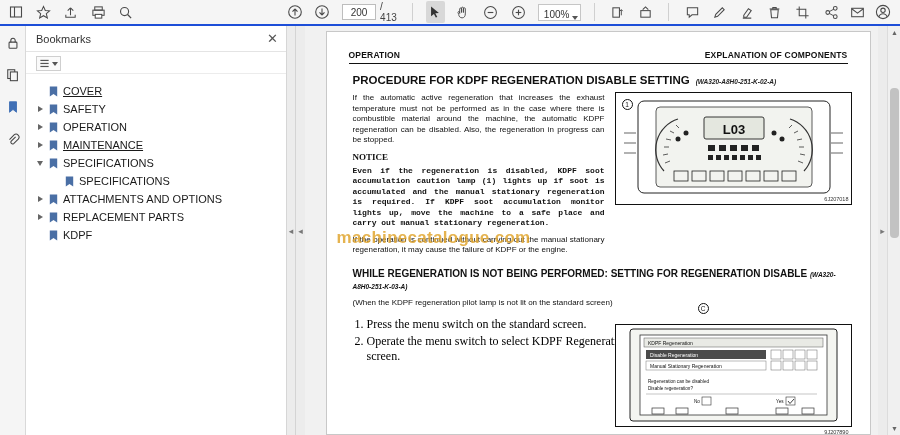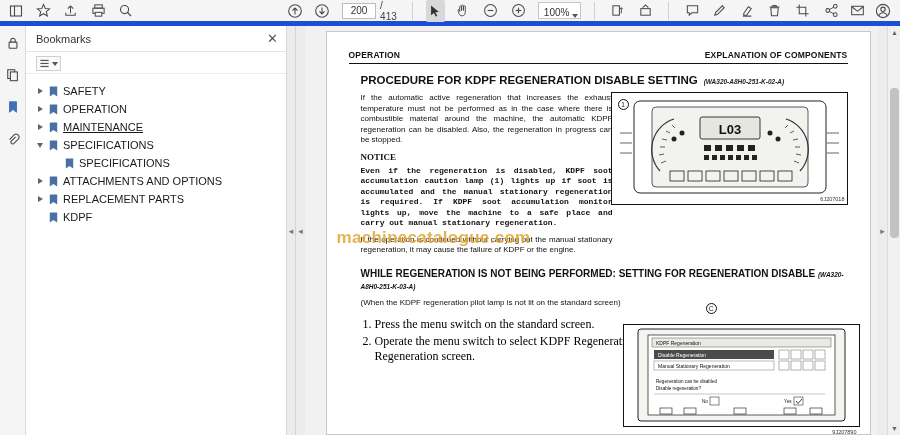--- a/index.html
+++ b/index.html
@@ -16,21 +16,21 @@
     display: flex;
     flex-direction: column;
     background: #f1f1f1;
   }
 
   
   .toolbar {
     height: 26px;
     min-height: 26px;
     background: #f5f5f5;
-    border-bottom: 5px solid #1d4ed8;
+    border-bottom: 2px solid #1d4ed8;
     display: flex;
     align-items: center;
     padding: 0 6px;
     gap: 8px;
     position: relative;
   }
   .tb-btn {
     width: 22px; height: 22px;
     display: flex; align-items: center; justify-content: center;
     border-radius: 2px;
@@ -215,21 +215,21 @@
     align-items: flex-end;
     margin: 18px 22px 0 22px;
     padding-bottom: 3px;
     border-bottom: 1.6px solid #111;
     font-size: 8.5px;
     font-weight: bold;
     letter-spacing: .2px;
     color: #111;
   }
   .pg-body {
-    margin: 10px 22px 0 34px;
+    margin: 10px 22px 0 26px;
     position: relative;
   }
   .h1 {
     font-size: 11.5px;
     font-weight: bold;
     color: #111;
     display: flex;
     align-items: baseline;
     gap: 6px;
     margin-bottom: 7px;
@@ -539,20 +539,29 @@
               <rect x="1.5" y="2" width="9" height="1.3" fill="#555"></rect>
               <rect x="1.5" y="5.3" width="9" height="1.3" fill="#555"></rect>
               <rect x="1.5" y="8.6" width="9" height="1.3" fill="#555"></rect>
             </svg>
           <span class="caret-sm"></span>
         </div>
       </div>
 
       <div class="bm-list">
 
+      <div class="bm-item" style="padding-left: 8px;">
+            <span class="bm-twisty"></span>
+            <span class="bm-ico">
+              <svg width="9" height="11" viewBox="0 0 9 11">
+                <path d="M0.8 0.6h7.4v9.8L4.5 7.9 0.8 10.4z" fill="#4a6fa5"></path>
+              </svg>
+            </span>
+            <span class="bm-label u">COVER</span>
+          </div>
           <div class="bm-item" style="padding-left: 8px;">
             <span class="bm-twisty">
               <span class="tw-right"></span>
             </span>
             <span class="bm-ico">
               <svg width="9" height="11" viewBox="0 0 9 11">
                 <path d="M0.8 0.6h7.4v9.8L4.5 7.9 0.8 10.4z" fill="#4a6fa5"></path>
               </svg>
             </span>
             <span class="bm-label">SAFETY</span>
@@ -653,21 +662,21 @@
             <span class="code">(WA320-A8H0-251-K-02-A)</span>
           </div>
 
           <div class="col-left">
             <p class="para">If the automatic active regeneration that increases the exhaust temperature must not be performed as in the case where there is combustible material around the machine, the automatic KDPF regeneration can be disabled. Also, the regeneration in progress can be stopped.</p>
             <div class="notice-h">NOTICE</div>
             <p class="para bold">Even if the regeneration is disabled, KDPF soot accumulation caution lamp (1) lights up if soot is accumulated and the manual stationary regeneration is required. If KDPF soot accumulation monitor lights up, move the machine to a safe place and carry out manual stationary regeneration.</p>
             <p class="para">If the operation is continued without carrying out the manual stationary regeneration, it may cause the failure of KDPF or the engine.</p>
           </div>
 
-          <div class="fig" style="left:250px; top:18px; width:237px; height:113px;">
+          <div class="fig" style="left:262px; top:18px; width:237px; height:113px;">
             <div class="circle-lbl" style="left:6px; top:6px;">1</div>
             
             <svg width="235" height="111" viewBox="0 0 235 111">
               <rect x="22" y="8" width="192" height="92" rx="6" fill="none" stroke="#222" stroke-width="1"></rect>
               <rect x="40" y="14" width="156" height="80" rx="4" fill="#f2f3ef" stroke="#333" stroke-width="0.8"></rect>
 
               <path d="M48 78 A32 32 0 0 1 62 26" fill="none" stroke="#333" stroke-width="1.2"></path>
               <path d="M188 78 A32 32 0 0 0 174 26" fill="none" stroke="#333" stroke-width="1.2"></path>
               <g stroke="#333" stroke-width="0.8">
                 <line x1="49" y1="70" x2="54" y2="68"></line>

